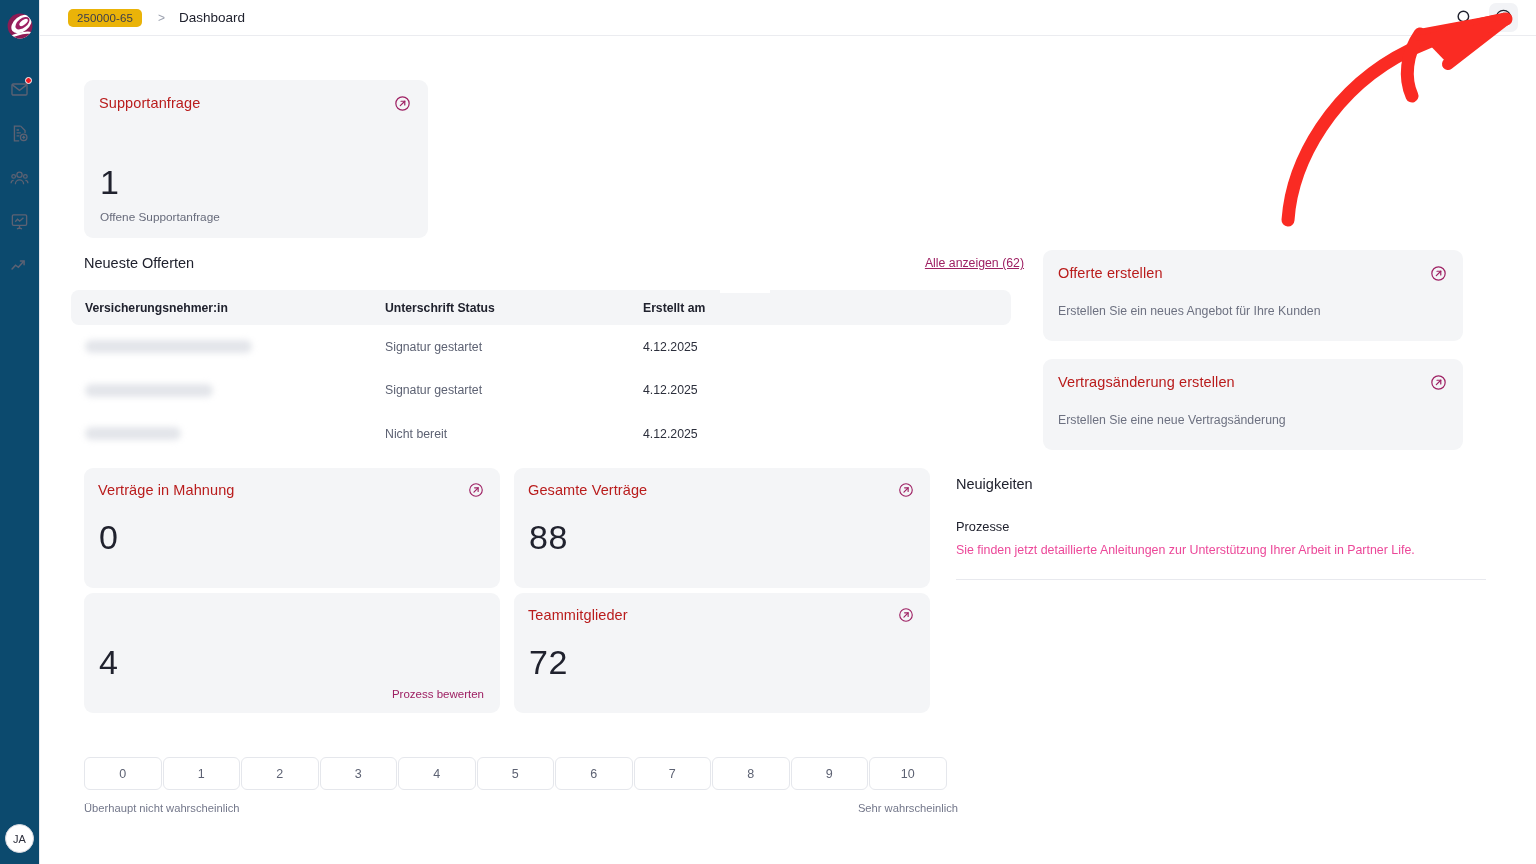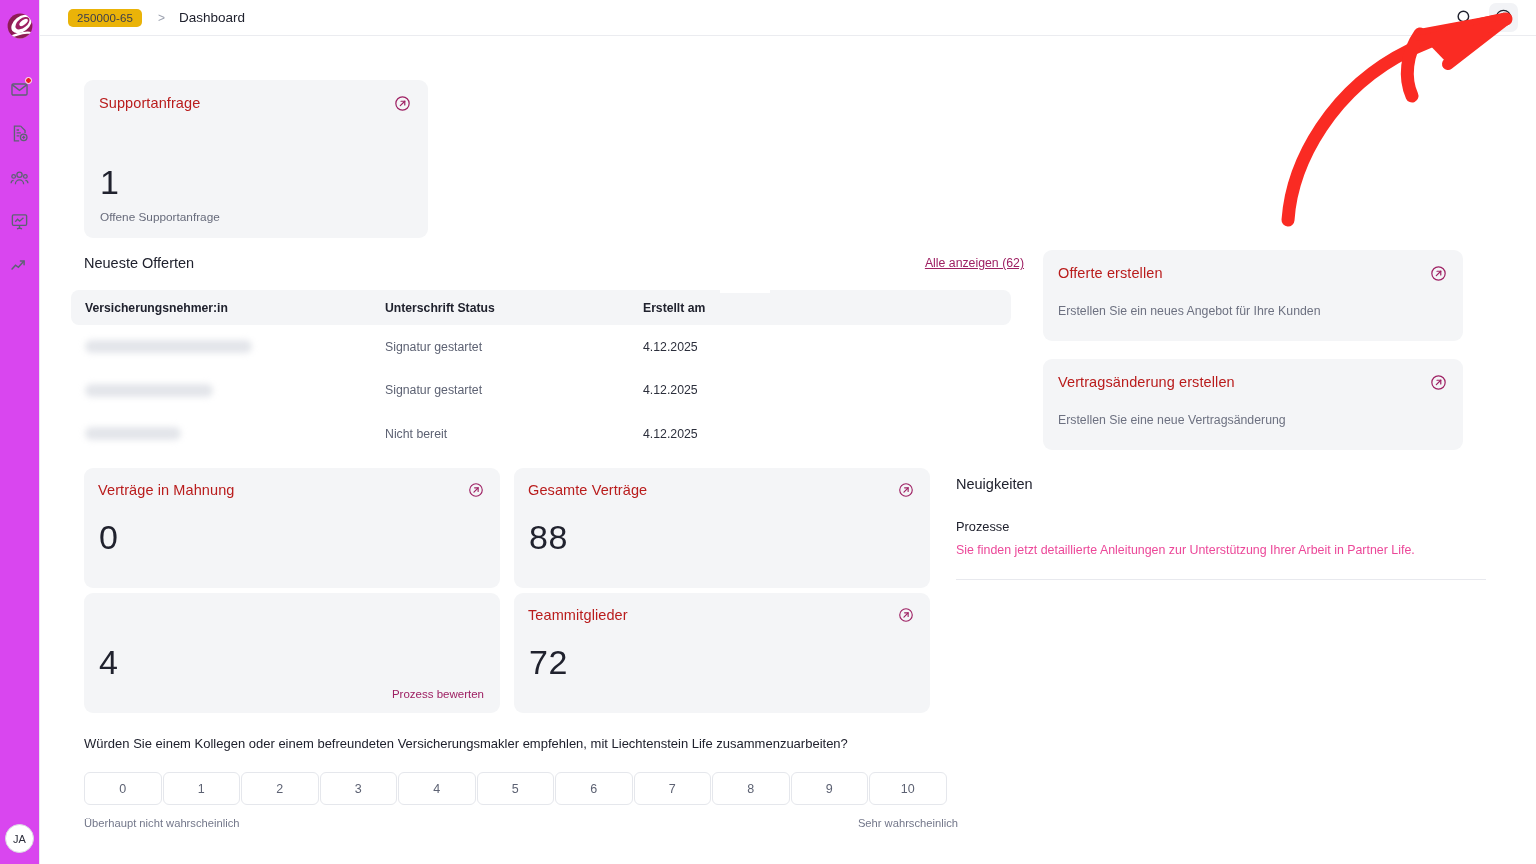--- a/index.html
+++ b/index.html
@@ -9,21 +9,21 @@
     background: #ffffff;
     font-family: "Liberation Sans", sans-serif;
     color: #20222e;
   }
   #app { position: relative; width: 1536px; height: 864px; }
 
   
   .sidebar {
     position: absolute; left: 0; top: 0;
     width: 40px; height: 864px;
-    background: #d946ef;
+    background: #0c4a6e;
     border-right: 1px solid #e8e9ee;
     display: flex; flex-direction: column; align-items: center;
   }
   .logo-wrap { margin-top: 6px; width: 40px; height: 40px;
     display: flex; align-items: center; justify-content: center; }
   .side-nav { margin-top: 30px; display: flex; flex-direction: column;
     align-items: center; gap: 18px; width: 100%; }
   .side-item { position: relative; width: 28px; height: 26px;
     display: flex; align-items: center; justify-content: center;
     cursor: pointer; }
@@ -385,21 +385,20 @@
             <circle cx="12" cy="12" r="9.4"></circle>
               <path d="M8.9 15.1 15.2 8.8"></path>
             <path d="M9.9 8.8h5.3v5.3"></path>
           </svg>
         </span>
       </div>
       <div class="card-big">72</div>
     </div>
 
     <div id="nps">
-      <div class="nps-q">Würden Sie einem Kollegen oder einem befreundeten Versicherungsmakler empfehlen, mit Liechtenstein Life zusammenzuarbeiten?</div>
       <div class="nps-row">
         <div class="nps-btn">0</div>
         <div class="nps-btn">1</div>
         <div class="nps-btn">2</div>
         <div class="nps-btn">3</div>
         <div class="nps-btn">4</div>
         <div class="nps-btn">5</div>
         <div class="nps-btn">6</div>
         <div class="nps-btn">7</div>
         <div class="nps-btn">8</div>

